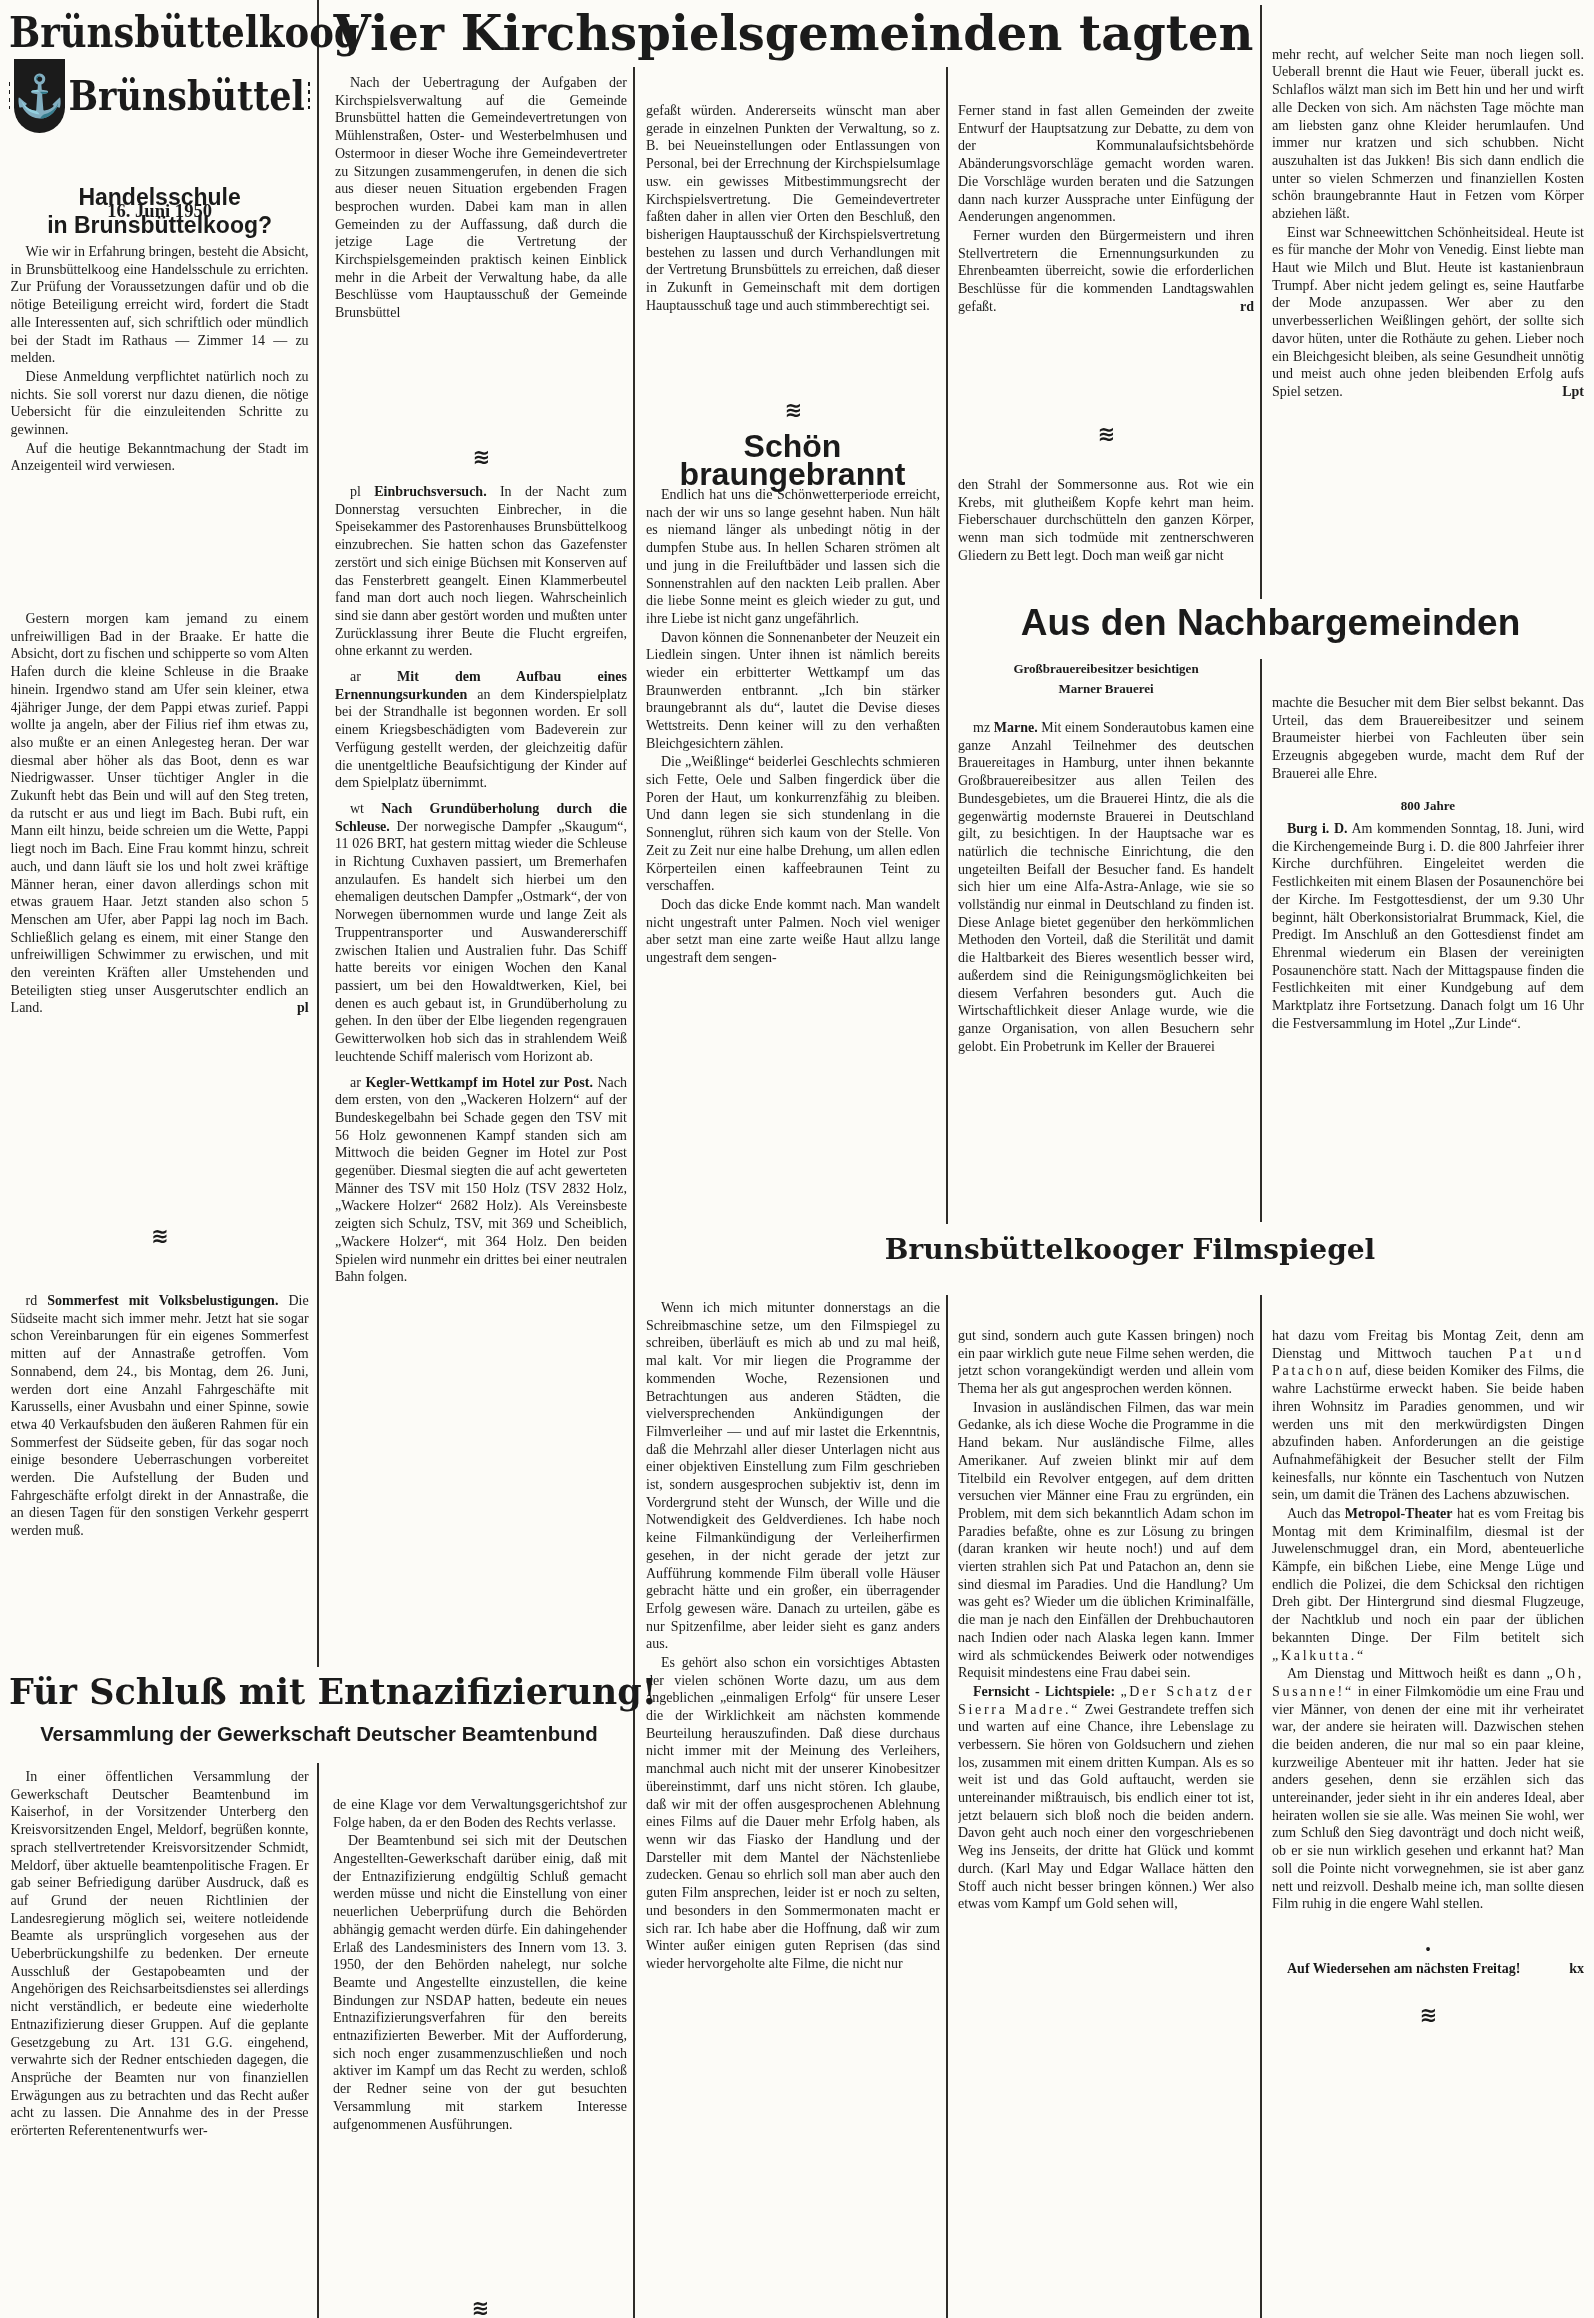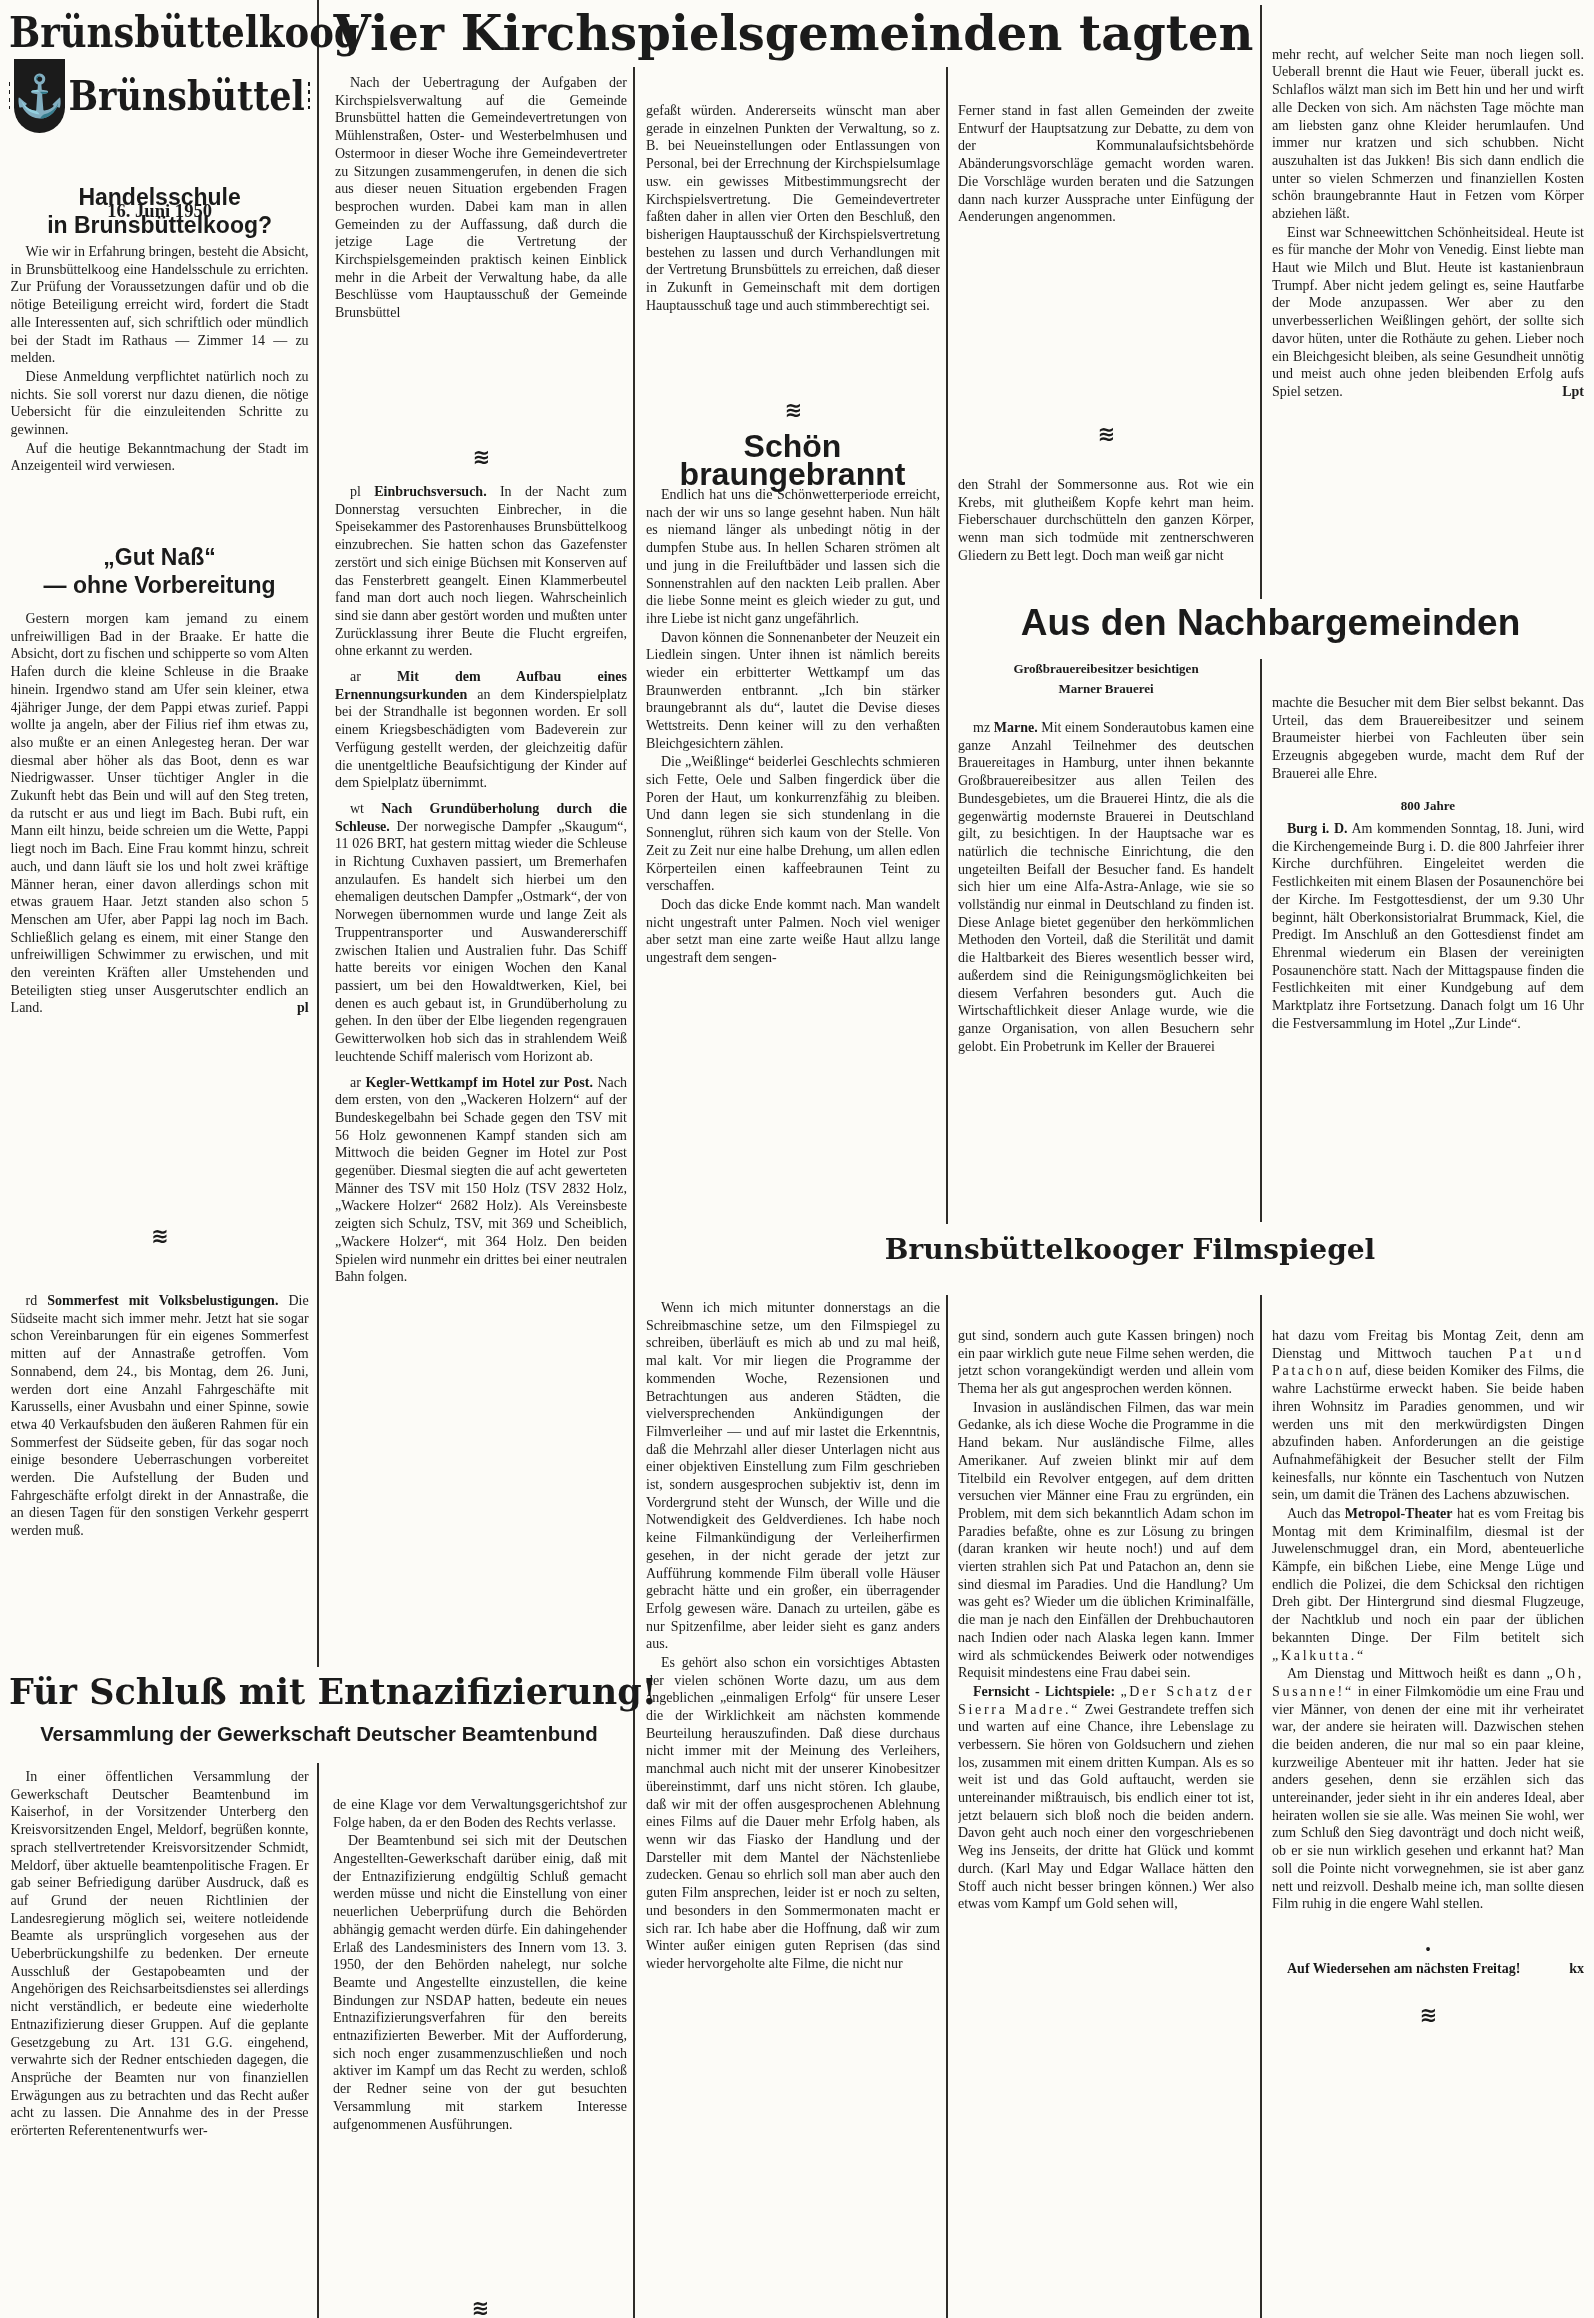--- a/index.html
+++ b/index.html
@@ -62,24 +62,20 @@
   <div class="abs sanshead center h26" style="left:10.6px;top:184px;width:298px">
     <div>Handelsschule</div>
     <div>in Brunsbüttelkoog?</div>
   </div>
   <div class="abs bt clip" style="left:10.6px;top:243px;width:298px;height:296px">
     <p>Wie wir in Erfahrung bringen, besteht die Absicht, in Brunsbüttelkoog eine Handelsschule zu errichten. Zur Prüfung der Voraussetzungen dafür und ob die nötige Beteiligung erreicht wird, fordert die Stadt alle Interessenten auf, sich schriftlich oder mündlich bei der Stadt im Rathaus — Zimmer 14 — zu melden.</p>
     <p>Diese Anmeldung verpflichtet natürlich noch zu nichts. Sie soll vorerst nur dazu dienen, die nötige Uebersicht für die einzuleitenden Schritte zu gewinnen.</p>
     <p>Auf die heutige Bekanntmachung der Stadt im Anzeigenteil wird verwiesen.</p>
   </div>
 
-  <div class="abs sanshead center h26" style="left:10.6px;top:544px;width:298px">
-    <div>„Gut Naß“</div>
-    <div>— ohne Vorbereitung</div>
-  </div>
   <div class="abs bt clip" style="left:10.6px;top:610px;width:298px;height:611px">
     <p><span class="pt-p">Gestern morgen kam jemand zu einem unfreiwilligen Bad in der Braake. Er hatte die Absicht, dort zu fischen und schipperte so vom Alten Hafen durch die kleine Schleuse in die Braake hinein. Irgendwo stand am Ufer sein kleiner, etwa 4jähriger Junge, der dem Pappi etwas zurief. Pappi wollte ja angeln, aber der Filius rief ihm etwas zu, also mußte er an einen Anlegesteg heran. Der war diesmal aber höher als das Boot, denn es war Niedrigwasser. Unser tüchtiger Angler in die Zukunft hebt das Bein und will auf den Steg treten, da rutscht er aus und liegt im Bach. Bubi ruft, ein Mann eilt hinzu, beide schreien um die Wette, Pappi liegt noch im Bach. Eine Frau kommt hinzu, schreit auch, und dann läuft sie los und holt zwei kräftige Männer heran, einer davon allerdings schon mit etwas grauem Haar. Jetzt standen also schon 5 Menschen am Ufer, aber Pappi lag noch im Bach. Schließlich gelang es einem, mit einer Stange den unfreiwilligen Schwimmer zu erwischen, und mit den vereinten Kräften aller Umstehenden und Beteiligten stieg unser Ausgerutschter endlich an Land.</span><span class="pt-sr">pl</span></p>
   </div>
   <div class="abs squig" style="left:10.6px;top:1226px;width:298px">≋</div>
 
   <div class="abs bt clip" style="left:10.6px;top:1292px;width:298px;height:374px">
     <p><span class="pt-p">rd </span><span class="pt-b">Sommerfest mit Volksbelustigungen.</span><span class="pt-p"> Die Südseite macht sich immer mehr. Jetzt hat sie sogar schon Vereinbarungen für ein eigenes Sommerfest mitten auf der Annastraße getroffen. Vom Sonnabend, dem 24., bis Montag, dem 26. Juni, werden dort eine Anzahl Fahrgeschäfte mit Karussells, einer Avusbahn und einer Spinne, sowie etwa 40 Verkaufsbuden den äußeren Rahmen für ein Sommerfest der Südseite geben, für das sogar noch einige besondere Ueberraschungen vorbereitet werden. Die Aufstellung der Buden und Fahrgeschäfte erfolgt direkt in der Annastraße, die an diesen Tagen für den sonstigen Verkehr gesperrt werden muß.</span></p>
   </div>
 
   <div class="abs serifhead center" style="left:8.9px;top:1671px;width:620px;font-size:35px;line-height:41px;white-space:nowrap">Für Schluß mit Entnazifizierung!</div>
@@ -115,20 +111,21 @@
   <div class="abs sanshead center" style="left:642px;top:432px;width:301px;font-size:32px;line-height:28px">Schön braungebrannt</div>
   <div class="abs bt clip" style="left:646px;top:486px;width:294px;height:727px">
     <p>Endlich hat uns die Schönwetterperiode erreicht, nach der wir uns so lange gesehnt haben. Nun hält es niemand länger als unbedingt nötig in der dumpfen Stube aus. In hellen Scharen strömen alt und jung in die Freiluftbäder und lassen sich die Sonnenstrahlen auf den nackten Leib prallen. Aber die liebe Sonne meint es gleich wieder zu gut, und ihre Liebe ist nicht ganz ungefährlich.</p>
     <p>Davon können die Sonnenanbeter der Neuzeit ein Liedlein singen. Unter ihnen ist nämlich bereits wieder ein erbitterter Wettkampf um das Braunwerden entbrannt. „Ich bin stärker braungebrannt als du“, lautet die Devise dieses Wettstreits. Denn keiner will zu den verhaßten Bleichgesichtern zählen.</p>
     <p>Die „Weißlinge“ beiderlei Geschlechts schmieren sich Fette, Oele und Salben fingerdick über die Poren der Haut, um konkurrenzfähig zu bleiben. Und dann legen sie sich stundenlang in die Sonnenglut, rühren sich kaum von der Stelle. Von Zeit zu Zeit nur eine halbe Drehung, um allen edlen Körperteilen einen kaffeebraunen Teint zu verschaffen.</p>
     <p>Doch das dicke Ende kommt nach. Man wandelt nicht ungestraft unter Palmen. Noch viel weniger aber setzt man eine zarte weiße Haut allzu lange ungestraft dem sengen-</p>
   </div>
 
   <div class="abs bt clip" style="left:958px;top:74px;width:296px;height:347px">
     <p class="noind">Ferner stand in fast allen Gemeinden der zweite Entwurf der Hauptsatzung zur Debatte, zu dem von der Kommunalaufsichtsbehörde Abänderungsvorschläge gemacht worden waren. Die Vorschläge wurden beraten und die Satzungen dann nach kurzer Aussprache unter Einfügung der Aenderungen angenommen.</p>
+    <p><span class="pt-p">Ferner wurden den Bürgermeistern und ihren Stellvertretern die Ernennungsurkunden zu Ehrenbeamten überreicht, sowie die erforderlichen Beschlüsse für die kommenden Landtagswahlen gefaßt.</span><span class="pt-sr">rd</span></p>
   </div>
   <div class="abs squig" style="left:958px;top:424px;width:296px">≋</div>
   <div class="abs bt clip" style="left:958px;top:448px;width:296px;height:149px">
     <p class="noind">den Strahl der Sommersonne aus. Rot wie ein Krebs, mit glutheißem Kopfe kehrt man heim. Fieberschauer durchschütteln den ganzen Körper, wenn man sich todmüde mit zentnerschweren Gliedern zu Bett legt. Doch man weiß gar nicht</p>
   </div>
 
   <div class="abs sanshead center" style="left:954px;top:601px;width:633px;font-size:37px;line-height:43px;white-space:nowrap">Aus den Nachbargemeinden</div>
   <div class="abs subh" style="left:958px;top:659px;width:296px">
     <div>Großbrauereibesitzer besichtigen</div>
     <div>Marner Brauerei</div>

